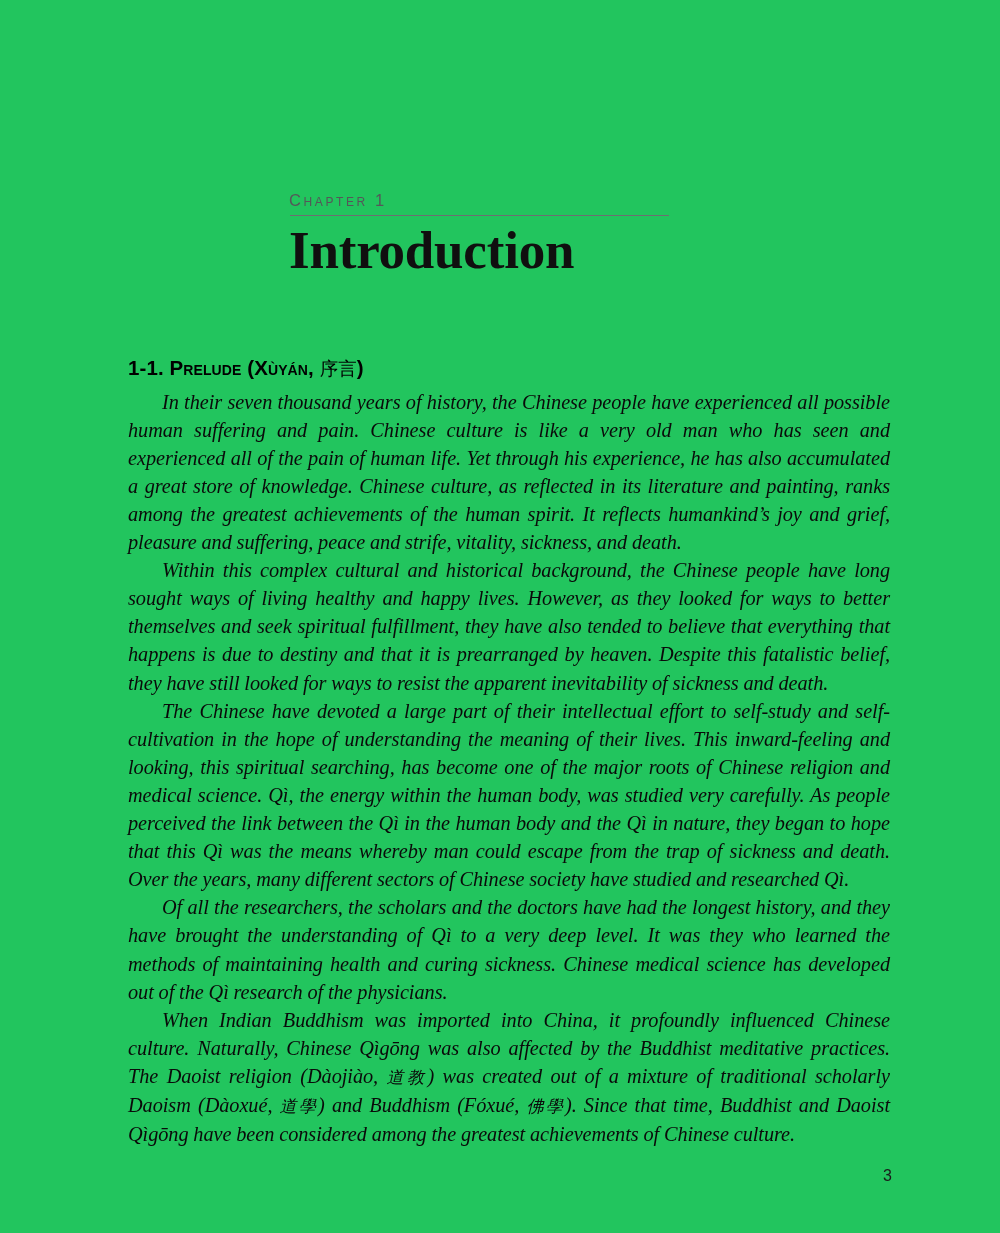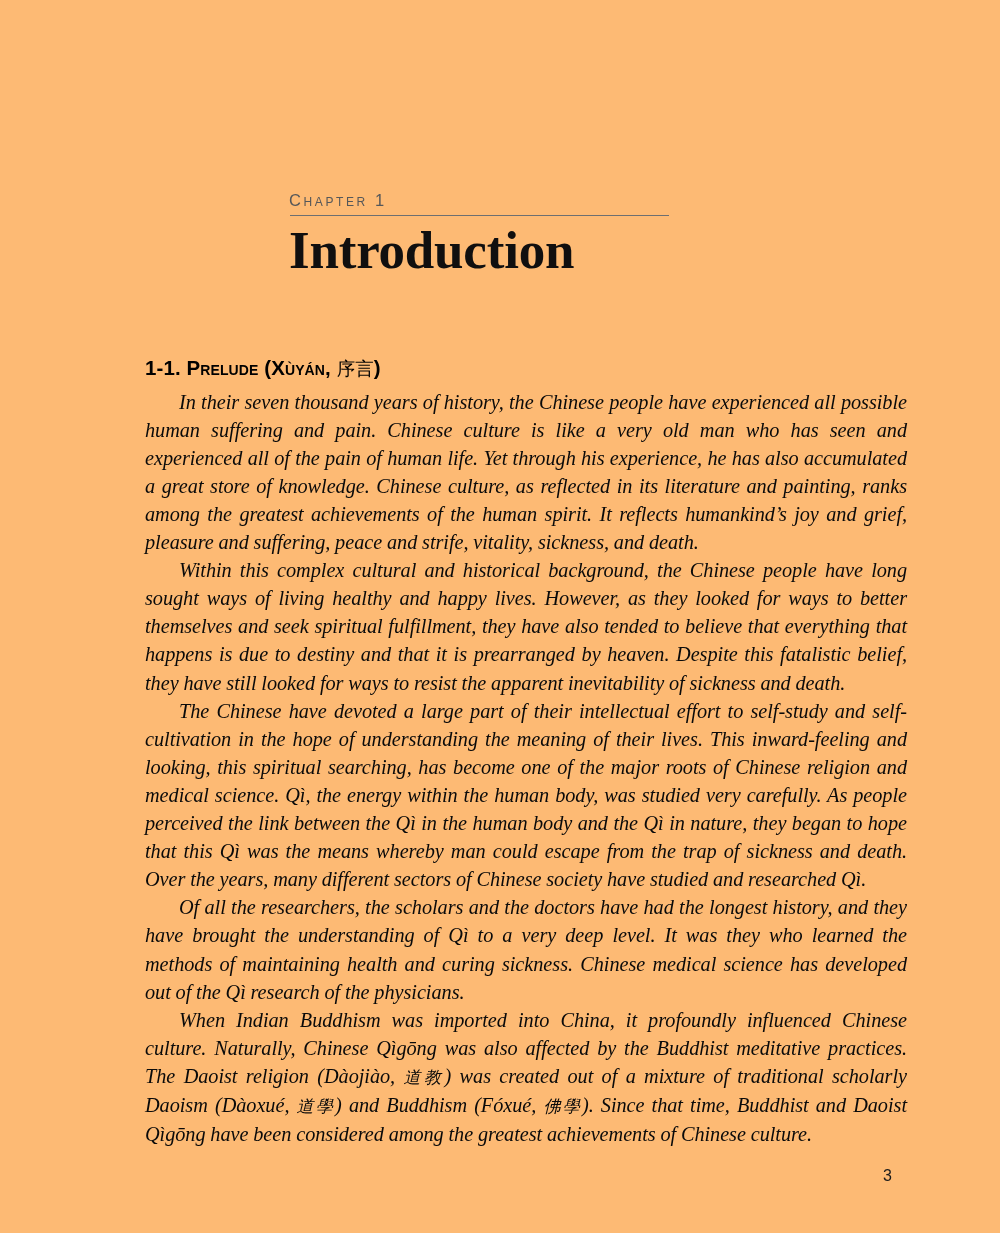--- a/index.html
+++ b/index.html
@@ -9,21 +9,21 @@
     background: #ffffff;
   }
   body {
     font-family: "Liberation Serif", "DejaVu Serif", serif;
     color: #000000;
   }
   .page {
     position: relative;
     width: 1000px;
     height: 1233px;
-    background: #fdba74;
+    background: #22c55e;
     overflow: hidden;
     box-sizing: border-box;
   }
 
   
   .chapter-head {
     position: absolute;
     left: 289px;
     top: 192px;
     width: 380px;
@@ -51,21 +51,21 @@
     font-weight: 700;
     line-height: 1.0;
     letter-spacing: -0.2px;
     margin-top: 5px;
     color: #100f0f;
   }
 
   
   .content {
     position: absolute;
-    left: 145px;
+    left: 128px;
     top: 355px;
     width: 762px;
   }
 
   .section-heading {
     font-family: "Liberation Sans", "DejaVu Sans", sans-serif;
     font-weight: bold;
     font-size: 20.5px;
     letter-spacing: 0.1px;
     color: #000000;

